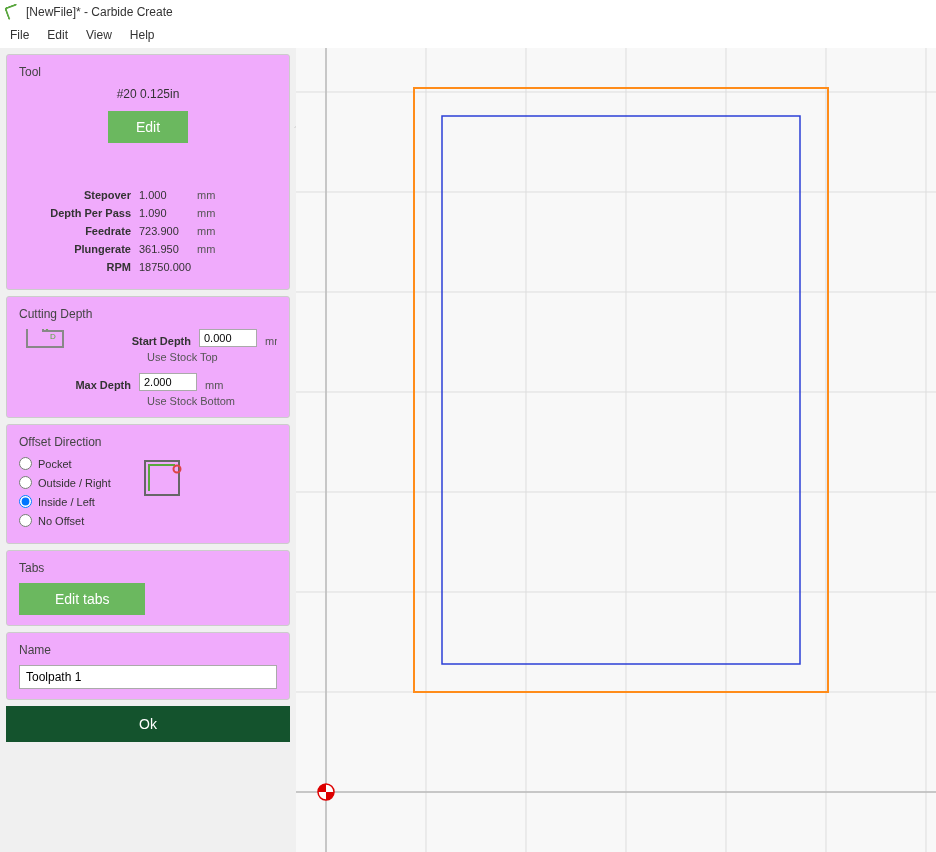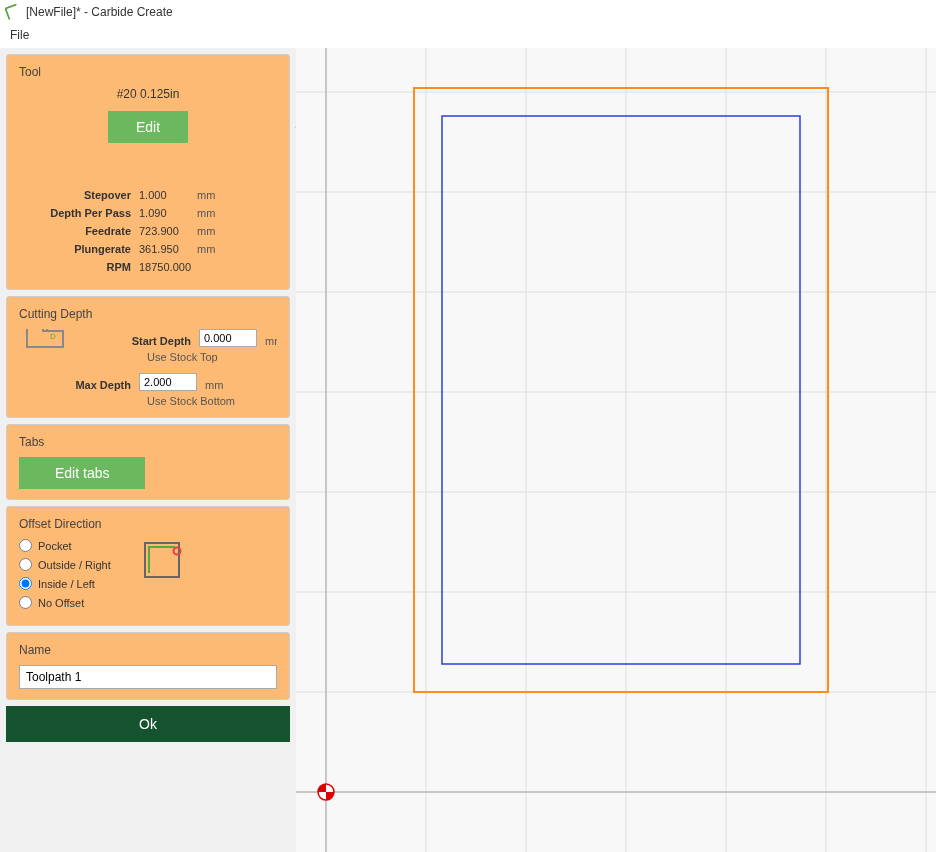--- a/index.html
+++ b/index.html
@@ -1,26 +1,26 @@
 <!DOCTYPE html>
 <html><head>
 <meta charset="utf-8">
 <style>
 * { box-sizing: border-box; margin: 0; padding: 0; }
 body { font-family: "Segoe UI", Arial, sans-serif; font-size: 12px; color: #333; background: #fff; width: 936px; height: 852px; overflow: hidden; }
 .titlebar { display: flex; align-items: center; height: 24px; padding: 0 6px; gap: 6px; }
 .app-icon { width: 14px; height: 14px; border: 2px solid #5aa63f; border-radius: 3px; border-right-color: transparent; border-bottom-color: transparent; transform: rotate(-20deg); }
-.menubar { display: flex; gap: 18px; padding: 4px 10px; height: 24px; flex-direction: column; }
+.menubar { display: flex; gap: 18px; padding: 4px 10px; height: 24px; }
 .menubar span { cursor: default; }
 .content { display: flex; height: calc(852px - 48px); }
 .sidebar { width: 296px; background: #f0f0f0; padding: 6px; display: flex; flex-direction: column; gap: 6px; position: relative; }
 .scroll-hint { position: absolute; top: 70px; right: -8px; font-size: 10px; color: #999; }
 .page-title { text-align: center; font-size: 17px; font-weight: 400; margin: 8px 0 6px; }
 .page-title b { font-weight: 700; }
-.panel { background: #fdba74; border: 1px solid #ccc; border-radius: 3px; padding: 10px 12px; }
+.panel { background: #f0abfc; border: 1px solid #ccc; border-radius: 3px; padding: 10px 12px; }
 .panel-title { font-size: 12px; margin-bottom: 8px; color: #444; }
 .tool-name { text-align: center; font-size: 12px; margin: 8px 0 10px; }
 .btn { background: #6bb85f; color: #fff; border: none; padding: 8px 28px; font-size: 14px; cursor: pointer; }
 .btn-row { text-align: center; margin-bottom: 14px; }
 .param-table { width: 100%; margin-top: 46px; }
 .param-row { display: flex; align-items: center; margin-bottom: 6px; font-size: 11px; }
 .param-label { flex: 0 0 120px; text-align: right; font-weight: 700; padding-right: 8px; }
 .param-value { flex: 0 0 58px; text-align: left; }
 .param-unit { flex: 0 0 30px; text-align: left; color: #555; }
 .depth-row { display: flex; align-items: flex-end; margin-bottom: 4px; }
@@ -115,25 +115,20 @@
         <div class="depth-row">
           <span class="depth-label">Max Depth</span>
           <input class="depth-input" value="2.000" style="">
           <span class="depth-unit">mm</span>
         </div>
         <a class="link" style="margin-bottom:0;">Use Stock Bottom</a>
       </div>
     </div>
 
     <div class="panel">
-      <div class="panel-title">Tabs</div>
-      <button class="btn" style="padding:8px 36px;">Edit tabs</button>
-    </div>
-
-    <div class="panel">
       <div class="panel-title">Offset Direction</div>
       <div class="offset-flex">
         <div class="offset-options">
           <label class="radio-row">
               <input type="radio" name="offset" style="">
               <span>Pocket</span>
             </label>
           <label class="radio-row">
               <input type="radio" name="offset" style="">
               <span>Outside / Right</span>
@@ -148,20 +143,25 @@
             </label>
         </div>
         <div class="offset-icon-box">
           <svg width="42" height="42" viewBox="0 0 42 42">
             <rect x="4" y="4" width="34" height="34" fill="none" stroke="#666" stroke-width="2"></rect>
             <path d="M 8 34 L 8 8 L 34 8" fill="none" stroke="#5aa63f" stroke-width="2"></path>
             <circle cx="36" cy="12" r="3.5" fill="none" stroke="#d44" stroke-width="2"></circle>
           </svg>
         </div>
       </div>
+    </div>
+
+    <div class="panel">
+      <div class="panel-title">Tabs</div>
+      <button class="btn" style="padding:8px 36px;">Edit tabs</button>
     </div>
 
     <div class="panel">
       <div class="panel-title">Name</div>
       <input class="name-input" value="Toolpath 1" style="">
     </div>
 
     <button class="ok-btn">Ok</button>
   </div>
 

